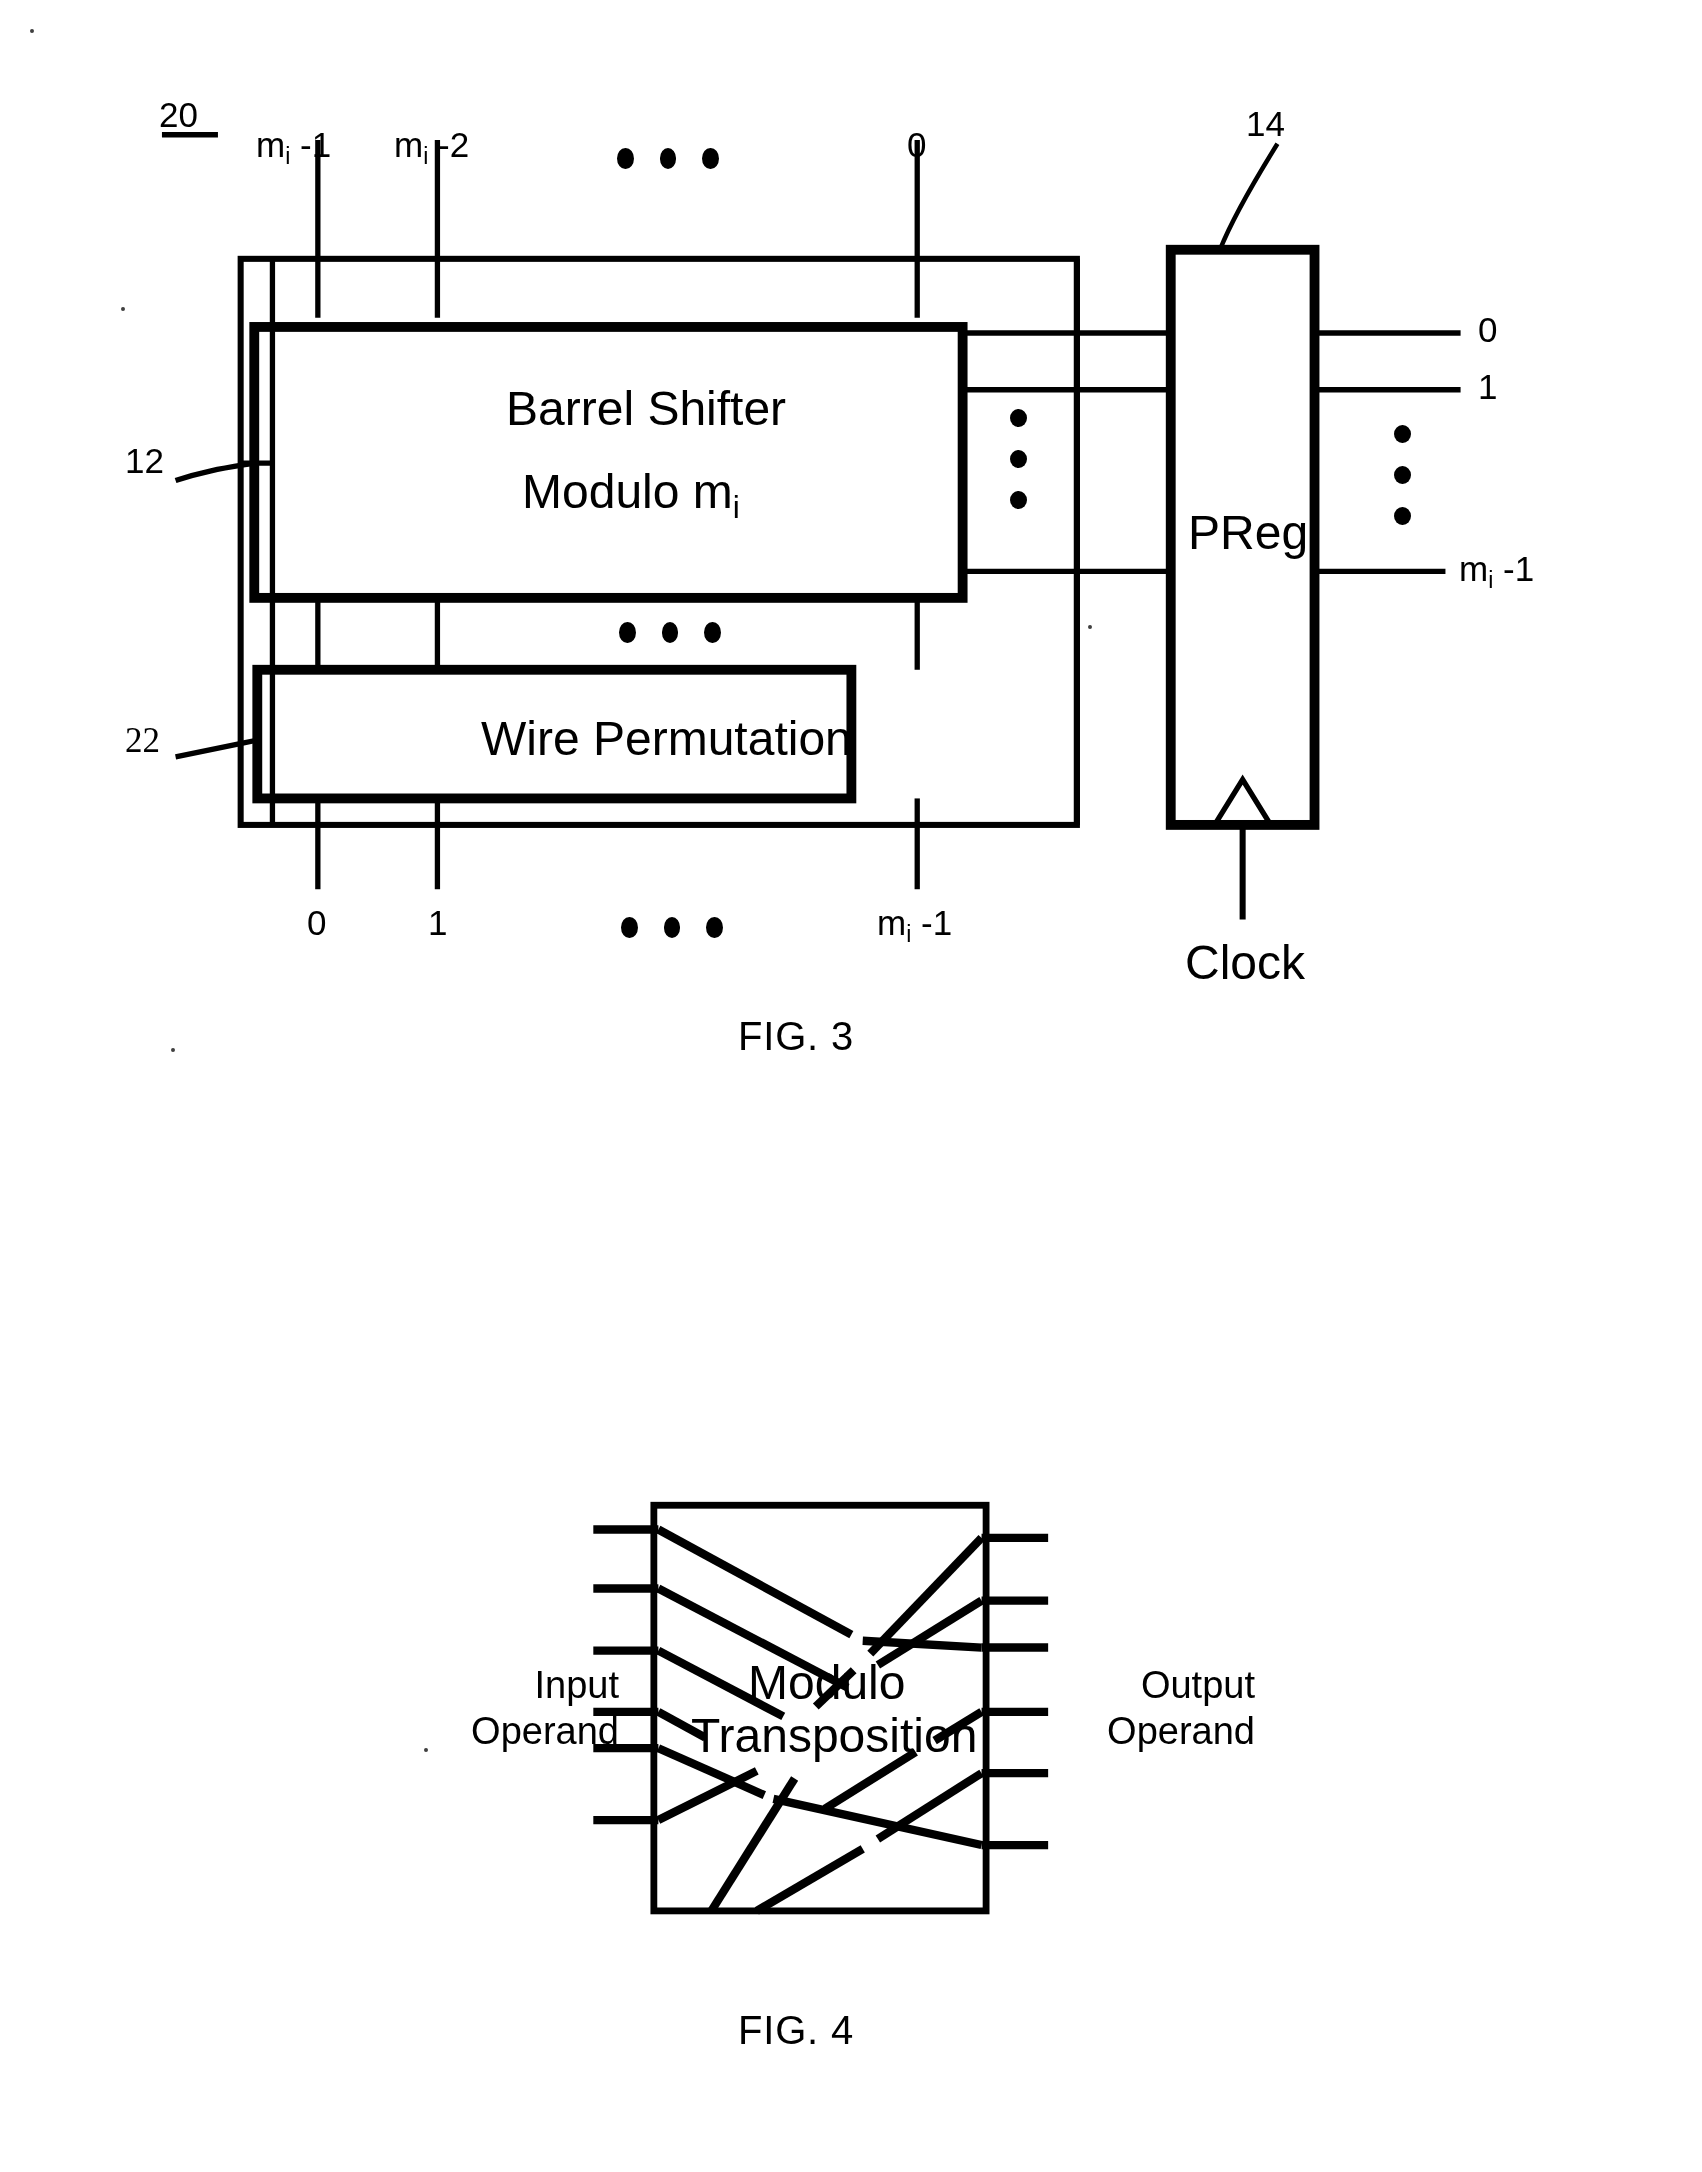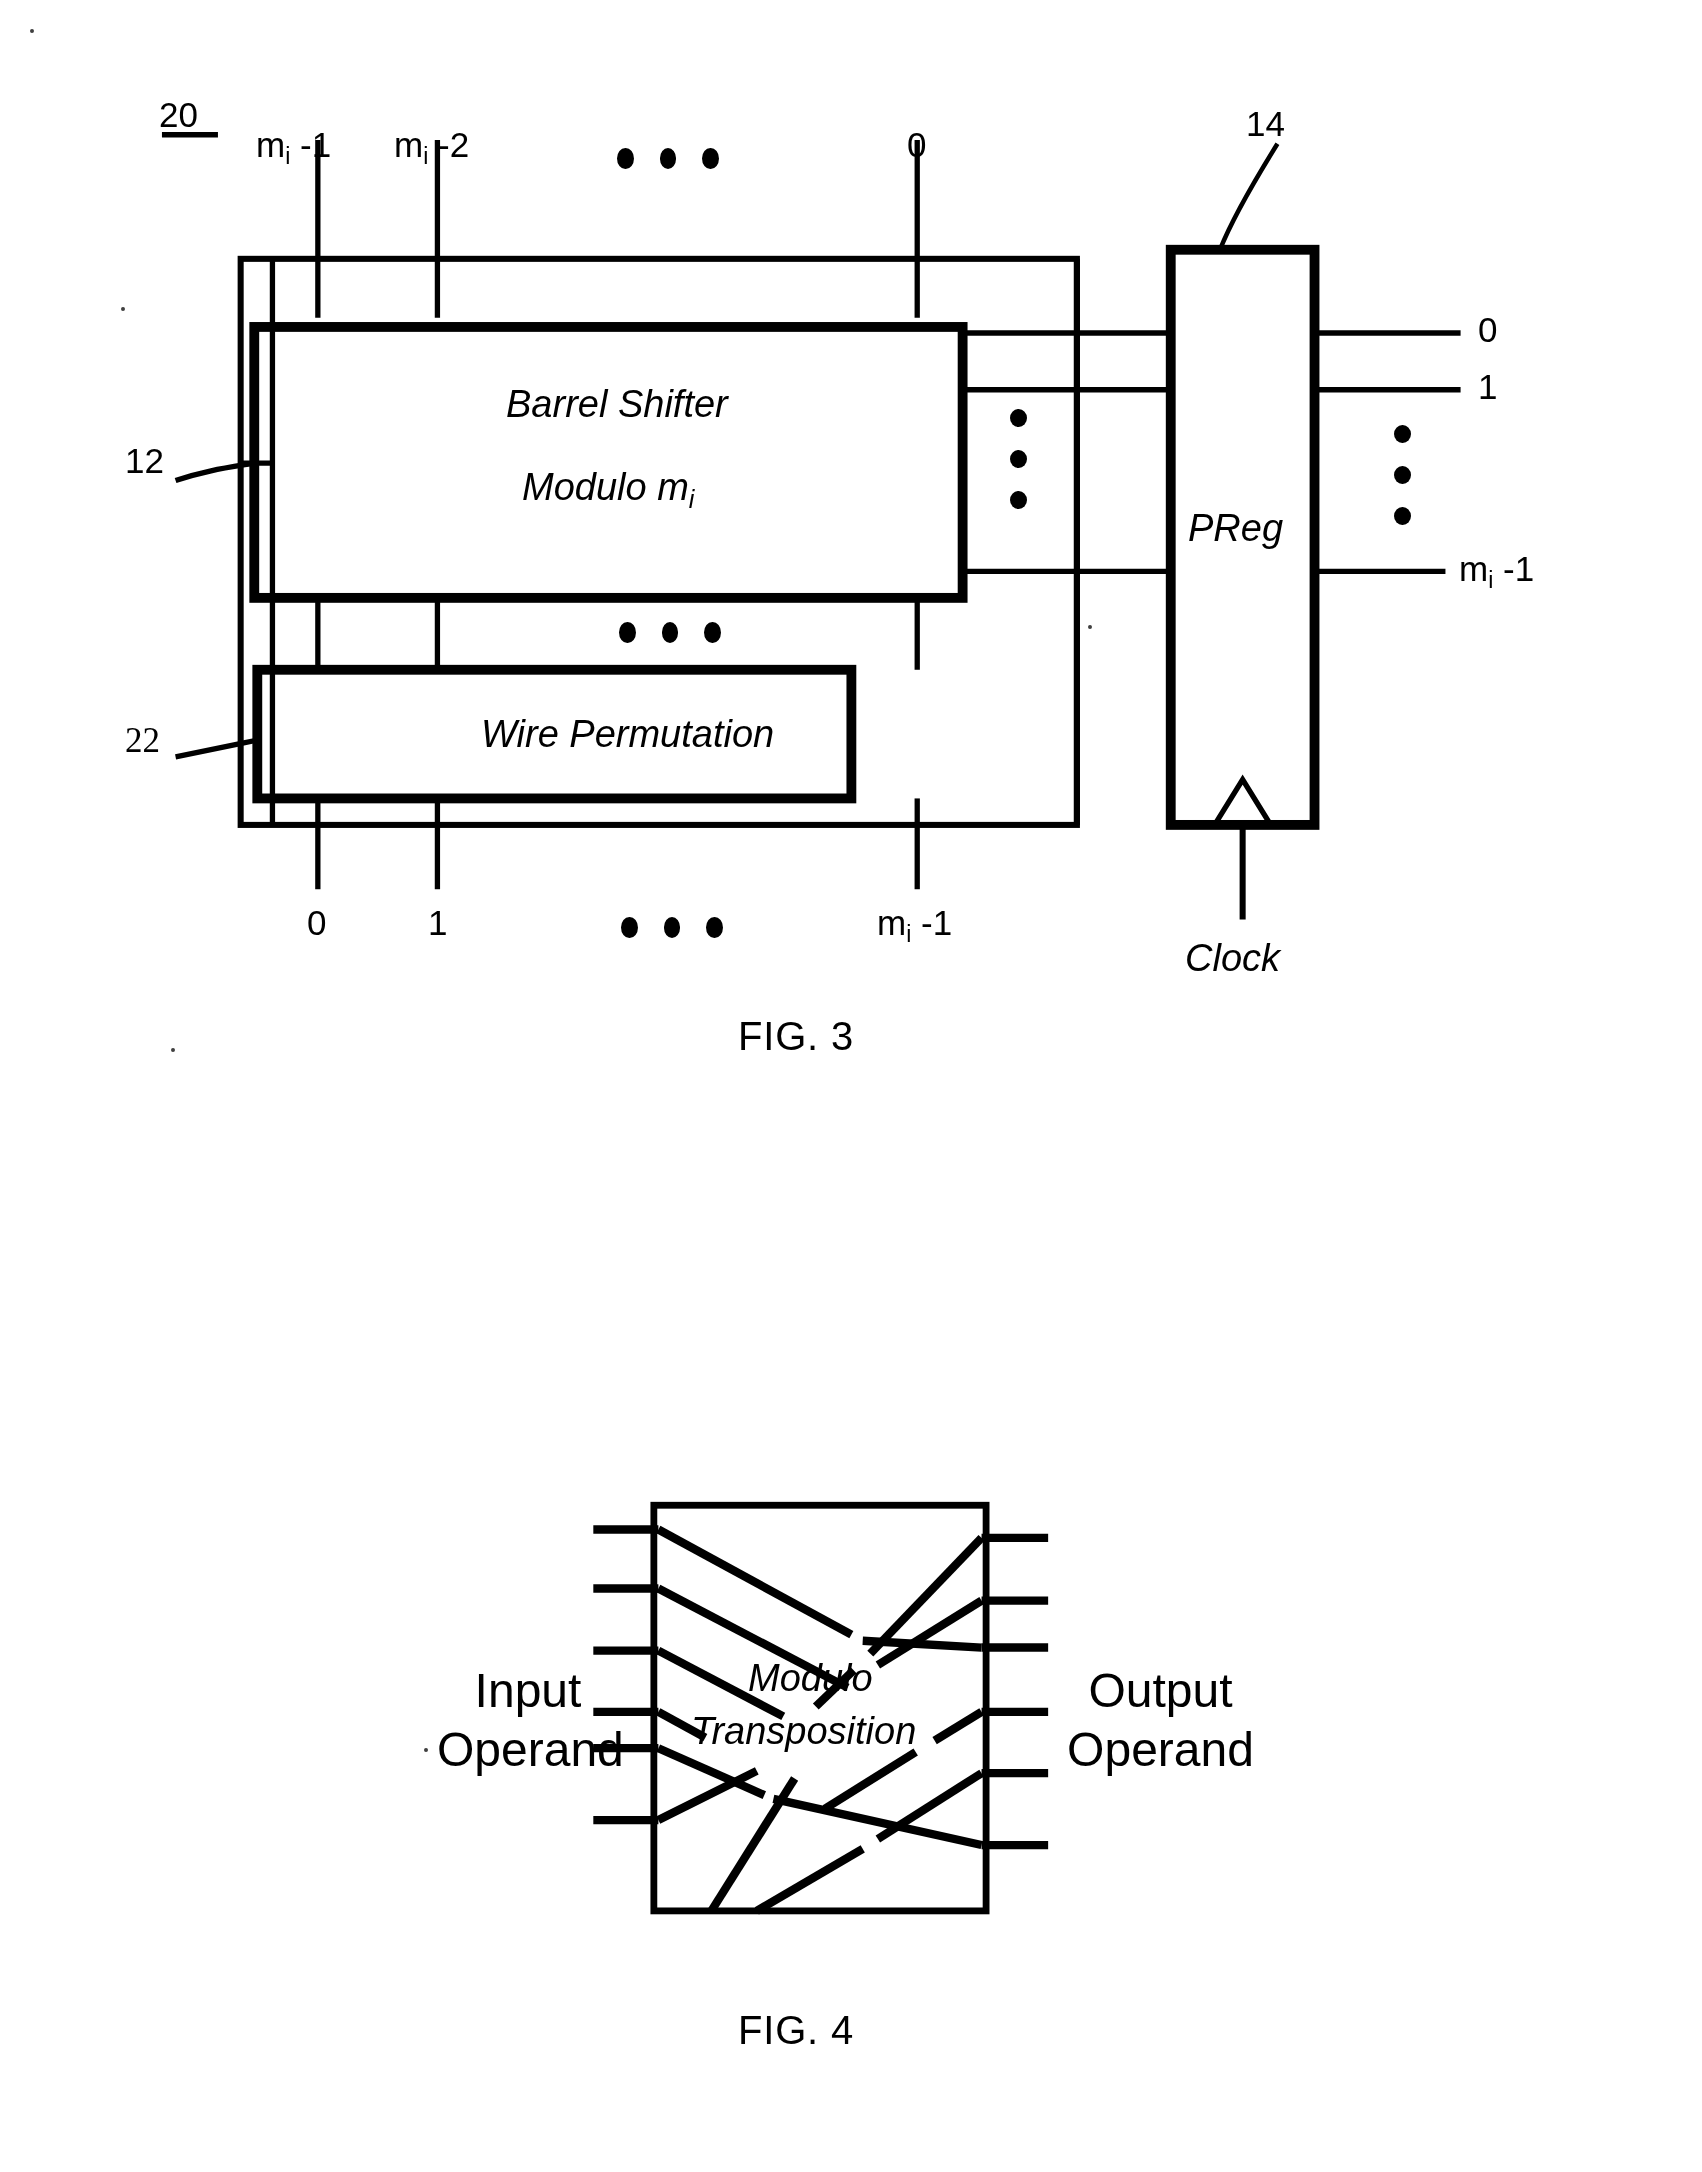--- a/index.html
+++ b/index.html
@@ -36,30 +36,29 @@
     color: #000;
     line-height: 1;
   }
   .lbl-ref {
     font-size: 35px;
   }
   .lbl-sig {
     font-size: 35px;
   }
   .lbl-box {
-    font-size: 38px;
-    font-style: italic;
+    font-size: 48px;
   }
   .lbl-fig {
     font-size: 40px;
     letter-spacing: 0.8px;
   }
   .lbl-side {
-    font-size: 48px;
-    text-align: center;
+    font-size: 38px;
+    text-align: right;
     line-height: 1.22;
   }
   .sub {
     font-size: 0.66em;
     vertical-align: -0.32em;
     letter-spacing: 0;
   }
   .dotrow {
     position: absolute;
     display: flex;

